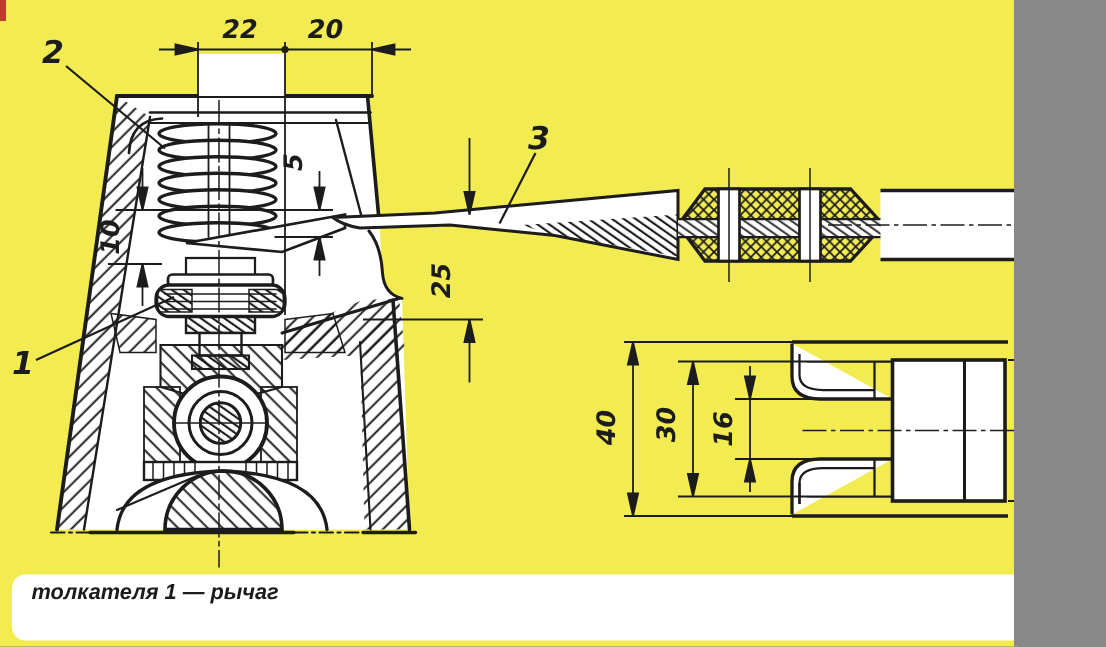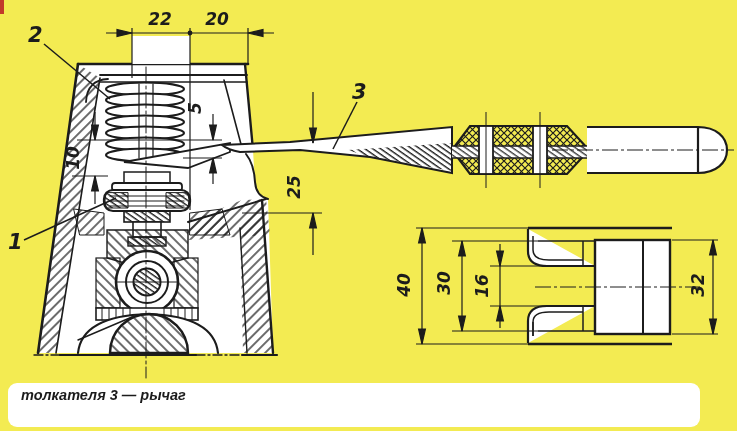--- a/index.html
+++ b/index.html
@@ -1,16 +1,16 @@
 <!DOCTYPE html>
 <html><head>
 <meta charset="utf-8">
 <style>
   html,body{margin:0;padding:0;background:#888;}
-  #stage{position:relative;width:737px;height:431px;background:#f3eb52;overflow:hidden;
+  #stage{position:relative;width:676px;height:431px;background:#f3eb52;overflow:hidden;
          font-family:"DejaVu Sans",sans-serif;}
   #drawing{position:absolute;left:0;top:0;}
   .dimtxt{font:italic bold 17px "DejaVu Sans",sans-serif;fill:#1c1c1c;}
   .parttxt{font:italic bold 21px "DejaVu Sans",sans-serif;fill:#1c1c1c;}
   #caption{position:absolute;left:8px;top:383px;width:692px;height:44px;background:#ffffff;
            border-radius:9px;box-sizing:border-box;padding:3px 10px 0 13px;}
   #caption .cap-line{font:italic bold 14.5px "Liberation Sans","DejaVu Sans",sans-serif;
            color:#1b1b1b;line-height:19px;white-space:nowrap;}
   #corner-artifact{position:absolute;left:0;top:0;width:4px;height:14px;background:#c23b2a;}
 </style>
@@ -239,17 +239,17 @@
       <line x1="44" y1="44" x2="110" y2="99"></line>
       <line x1="24" y1="240" x2="116" y2="198"></line>
       <line x1="357" y1="102" x2="333" y2="149"></line>
     </g>
     <text class="parttxt" x="28" y="42">2</text>
     <text class="parttxt" x="8" y="249">1</text>
     <text class="parttxt" x="352" y="99">3</text>
   </svg>
 
   <div id="caption">
-    <div class="cap-line">толкателя 3 — рычаг</div>
+    <div class="cap-line">толкателя 1 — рычаг</div>
   </div>
 
   <div id="corner-artifact"></div>
 </div>
 
 </body></html>

